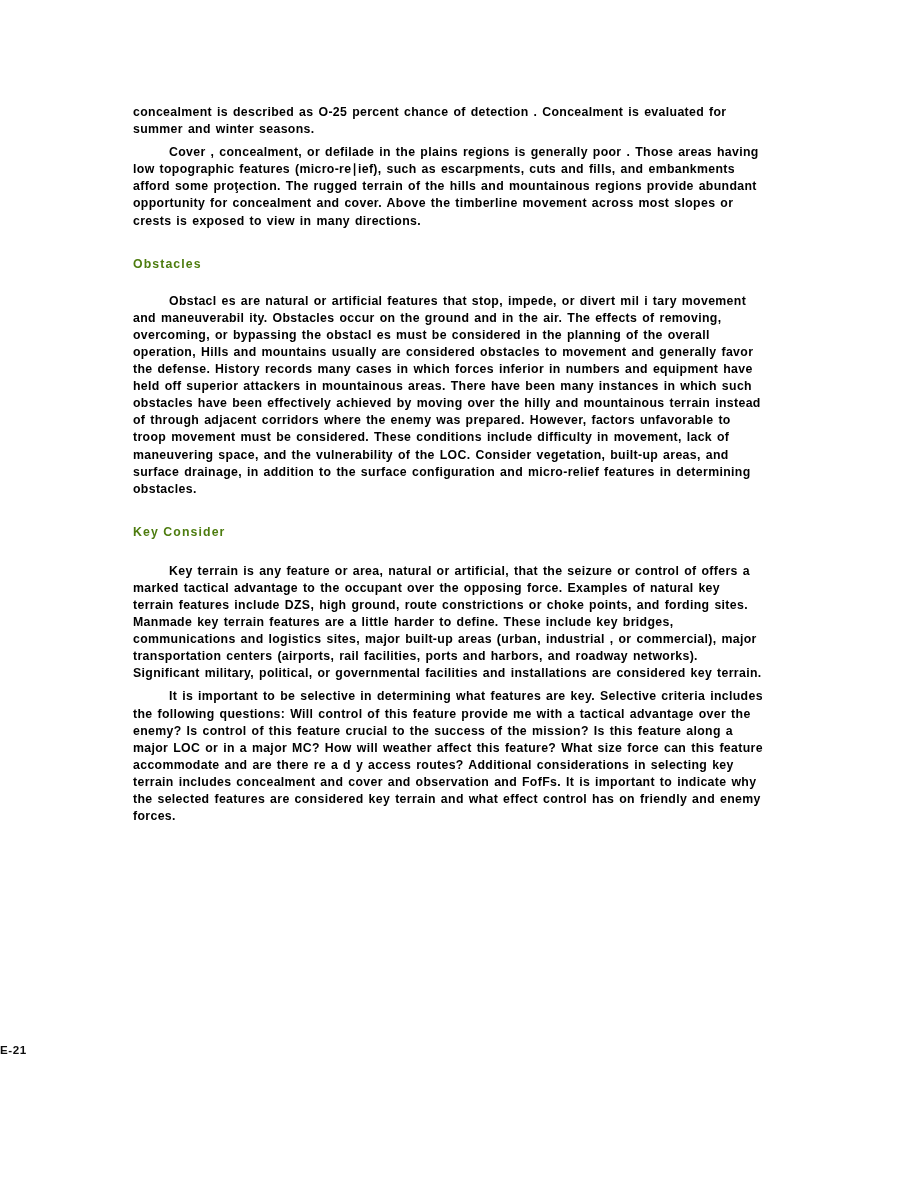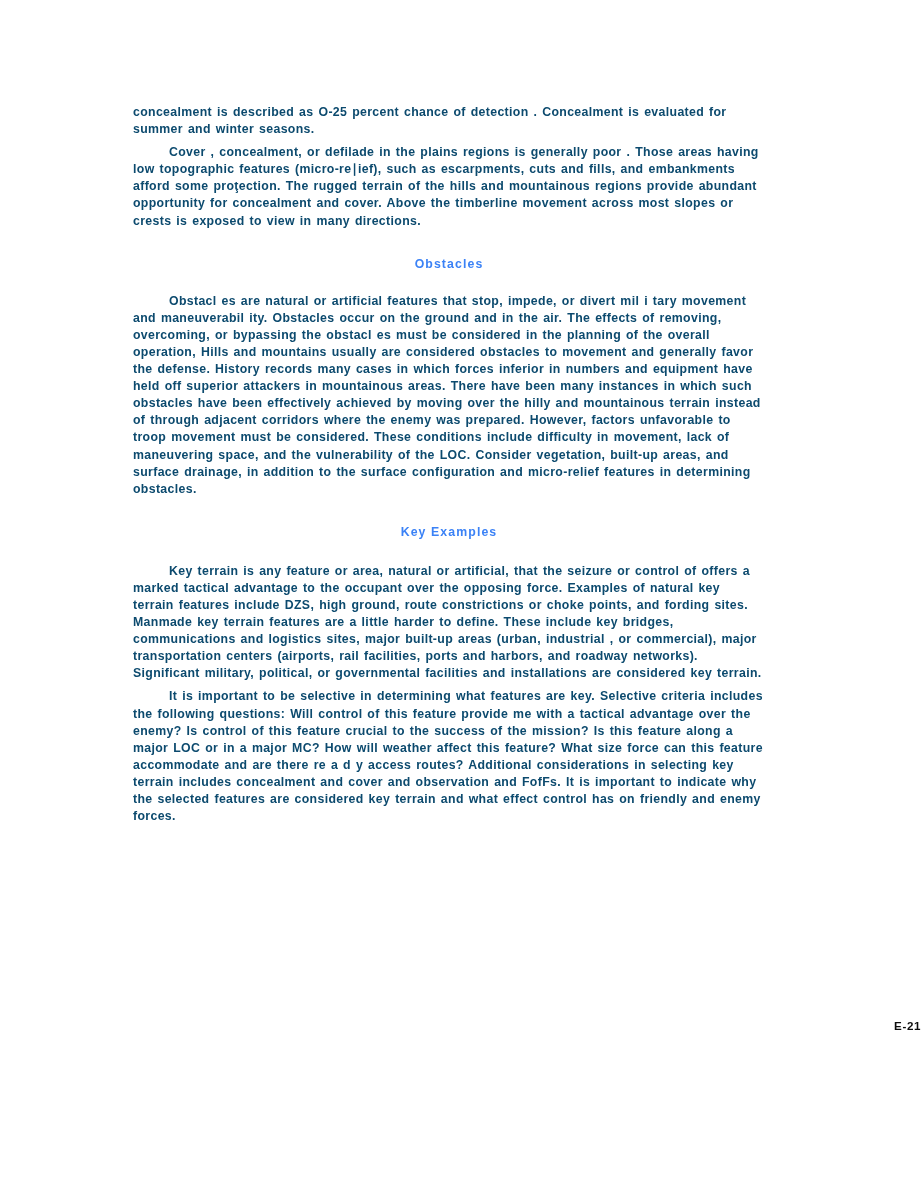--- a/index.html
+++ b/index.html
@@ -30,51 +30,50 @@
     width: 632px;
   }
   p {
     margin: 0;
     font-size: 12.3px;
     line-height: 17.1px;
     letter-spacing: 0.35px;
     word-spacing: 1.2px;
     text-align: left;
     font-weight: 600;
-    color: #0c4a6e;
+    color: #000000;
   }
   p.spaced {
     margin-top: 6px;
   }
   p.indent {
     text-indent: 36px;
   }
   h2.section {
     margin: 0;
     font-size: 12.3px;
     line-height: 17px;
     font-weight: 600;
-    text-align: center;
     letter-spacing: 1.1px;
-    color: #3b82f6;
+    color: #4d7c0f;
   }
   .heading-wrap {
     margin-top: 26px;
     margin-bottom: 20px;
   }
   .heading-wrap.tight {
     margin-top: 26px;
     margin-bottom: 22px;
   }
   .folio {
     position: absolute;
     left: 0;
     right: 0;
-    top: 1019px;
-    text-align: right;
+    top: 1043px;
+    text-align: left;
     font-size: 11.6px;
     font-weight: 700;
     letter-spacing: 0.6px;
     color: #0d0d0d;
   }
 </style>
 </head>
 <body>
 
 <div class="page">
@@ -84,21 +83,21 @@
 
     <p class="spaced indent">Cover , concealment, or defilade in the plains regions is generally poor . Those areas having low topographic features (micro-re∣ief), such as escarpments, cuts and fills, and embankments afford some proţection. The rugged terrain of the hills and mountainous regions provide abundant opportunity for concealment and cover. Above the timberline movement across most slopes or crests is exposed to view in many directions.</p>
 
     <div class="heading-wrap">
       <h2 class="section">Obstacles</h2>
     </div>
 
     <p class="indent">Obstacl es are natural or artificial features that stop, impede, or divert mil i tary movement and maneuverabil ity. Obstacles occur on the ground and in the air. The effects of removing, overcoming, or bypassing the obstacl es must be considered in the planning of the overall operation, Hills and mountains usually are considered obstacles to movement and generally favor the defense. History records many cases in which forces inferior in numbers and equipment have held off superior attackers in mountainous areas. There have been many instances in which such obstacles have been effectively achieved by moving over the hilly and mountainous terrain instead of through adjacent corridors where the enemy was prepared. However, factors unfavorable to troop movement must be considered. These conditions include difficulty in movement, lack of maneuvering space, and the vulnerability of the LOC. Consider vegetation, built-up areas, and surface drainage, in addition to the surface configuration and micro-relief features in determining obstacles.</p>
 
     <div class="heading-wrap tight">
-      <h2 class="section">Key  Examples</h2>
+      <h2 class="section">Key  Consider</h2>
     </div>
 
     <p class="indent">Key terrain is any feature or area, natural or artificial, that the seizure or control of offers a marked tactical advantage to the occupant over the opposing force. Examples of natural key terrain features include DZS, high ground, route constrictions or choke points, and fording sites. Manmade key terrain features are a little harder to define. These include key bridges, communications and logistics sites, major built-up areas (urban, industrial , or commercial), major transportation centers (airports, rail facilities, ports and harbors, and roadway networks). Significant military, political, or governmental facilities and installations are considered key terrain.</p>
 
     <p class="spaced indent">It is important to be selective in determining what features are key. Selective criteria includes the following questions: Will control of this feature provide me with a tactical advantage over the enemy?  Is control of this feature crucial to the success of the mission?  Is this feature along a major LOC or in a major MC?  How will weather affect this feature?  What size force can this feature accommodate and are there re a d y access routes?  Additional considerations in selecting key terrain includes concealment and cover and observation and FofFs.  It is important to indicate why the selected features are considered key terrain and what effect control has on friendly and enemy forces.</p>
 
   </div>
 
   <div class="folio">E-21</div>
 </div>

